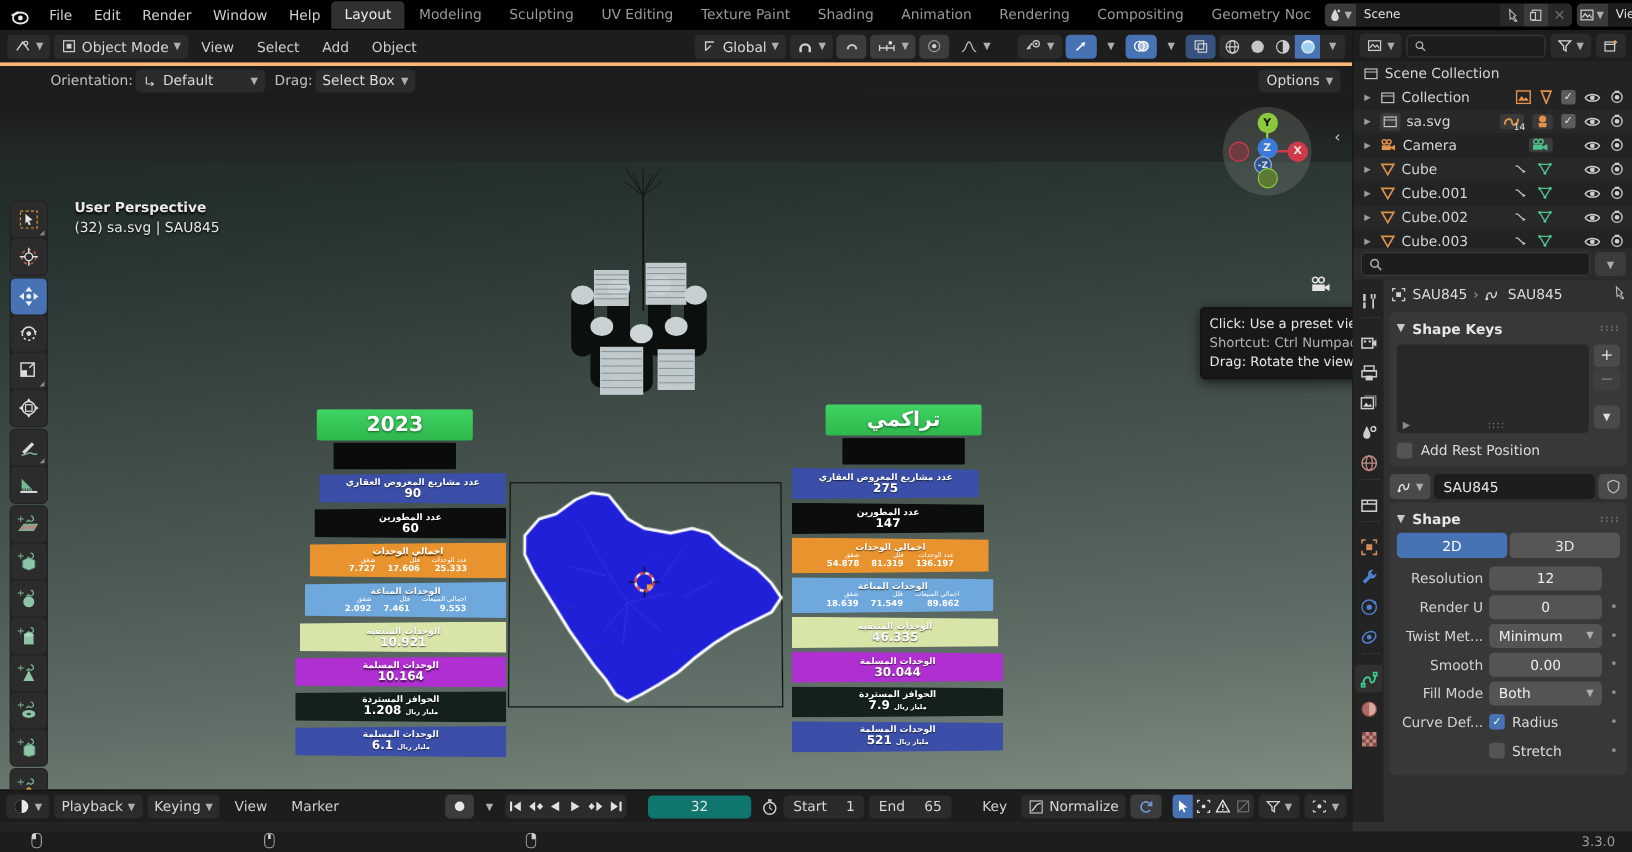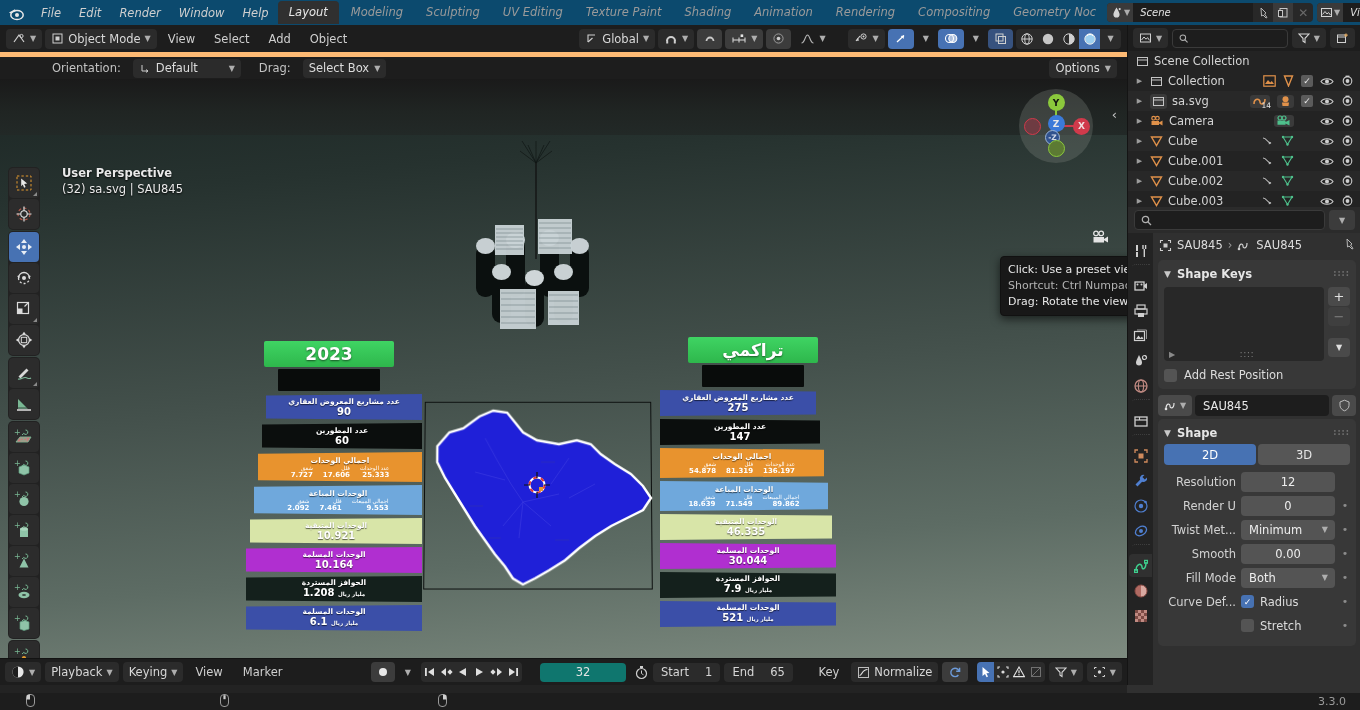--- a/index.html
+++ b/index.html
@@ -4,21 +4,21 @@
 <style>
   * { box-sizing: border-box; margin:0; padding:0; }
   html,body { width:1360px; height:710px; overflow:hidden; background:#1d1d1d;
     font-family:"DejaVu Sans","Liberation Sans",sans-serif; }
   body { font-size:11.5px; color:#dcdcdc; -webkit-font-smoothing:antialiased; }
 
   .app { position:relative; width:1360px; height:710px; background:#181818; }
 
   
   .topbar { position:absolute; left:0; top:0; width:1360px; height:25px;
-    background:#0c4a6e; display:flex; align-items:center; padding-left:6px;font-style:italic; }
+    background:#000000; display:flex; align-items:center; padding-left:6px; }
   .blender-logo { width:20px; height:20px; margin-right:6px; flex:none; display:flex;
     align-items:center; justify-content:center; }
   .menu-item { padding:3px 9px; color:#cfcfcf; font-size:11.5px; white-space:nowrap; border-radius:3px; }
   .wsp-tabs { display:flex; align-items:center; gap:1px; }
   .wsp-tab { padding:4px 11px 5px; color:#9a9a9a; font-size:11.5px; white-space:nowrap;
     border-radius:4px 4px 0 0; }
   .wsp-tab.active { background:#303030; color:#e8e8e8; }
   .topbar-right { margin-left:auto; display:flex; align-items:center; gap:4px; padding-right:4px; }
   .idblock { display:flex; align-items:center; height:19px; background:#282828; border-radius:4px; overflow:hidden; }
   .idblock .ico { width:26px; height:19px; background:#3a3a3a; display:flex; align-items:center;
@@ -39,22 +39,22 @@
   .hbtn.on { background:#4772b3; }
   .hbtn.grey { background:#3c3c3c; }
   .hmenu { padding:3px 8px; color:#cfcfcf; font-size:11.5px; border-radius:3px; }
   .chev { font-size:8px; color:#aeaeae; }
   .seg { display:flex; background:#2b2b2b; border-radius:4px; overflow:hidden; height:20px; }
   .seg > div { width:21px; height:20px; display:flex; align-items:center; justify-content:center; }
   .seg > div.sel { background:#4772b3; }
 
   
   .tsbar { position:absolute; left:0; top:52px; width:1127px; height:27px;
-    background:#1d1d1d; display:flex; align-items:center; padding:0 10px; gap:12px;
-    border-top:5px solid #fdba74; }
+    background:#1d1d1d; display:flex; align-items:center; padding:0 10px; gap:2px;
+    border-top:3px solid #fdba74; }
   .tslabel { color:#c3c3c3; font-size:11.5px; }
   .dropdown { height:19px; background:#2b2b2b; border-radius:4px; display:flex; align-items:center;
     padding:0 6px; gap:5px; color:#dcdcdc; font-size:11.5px; }
 
   
   .viewport { position:absolute; left:0; top:79px; width:1127px; height:579px;
     overflow:hidden;
     background:linear-gradient(175deg,#1c2624 0%,#26322f 18%,#44514c 52%,#5d6c64 78%,#7e8b80 100%); }
   .vp-topband { position:absolute; left:0; top:0; width:100%; height:56px;
     background:linear-gradient(180deg,#1a1a1a 0%,#202523 60%,#222927 100%); }

